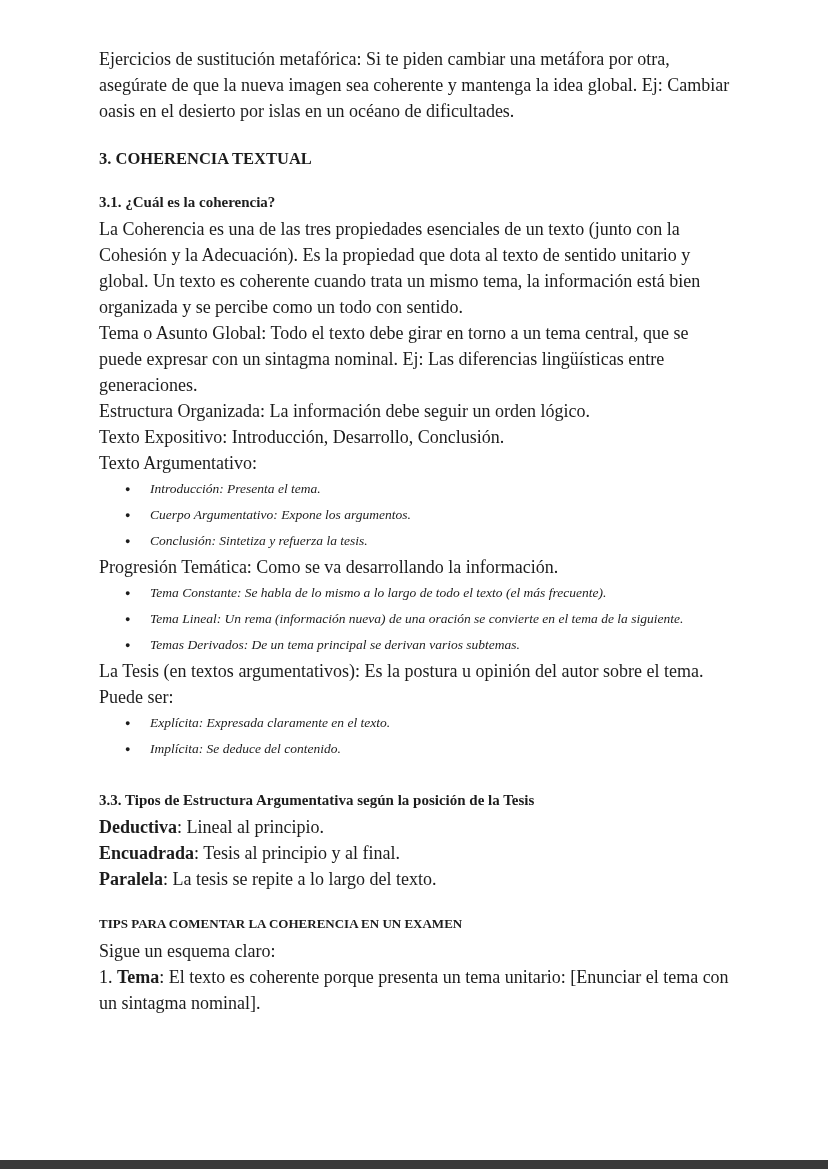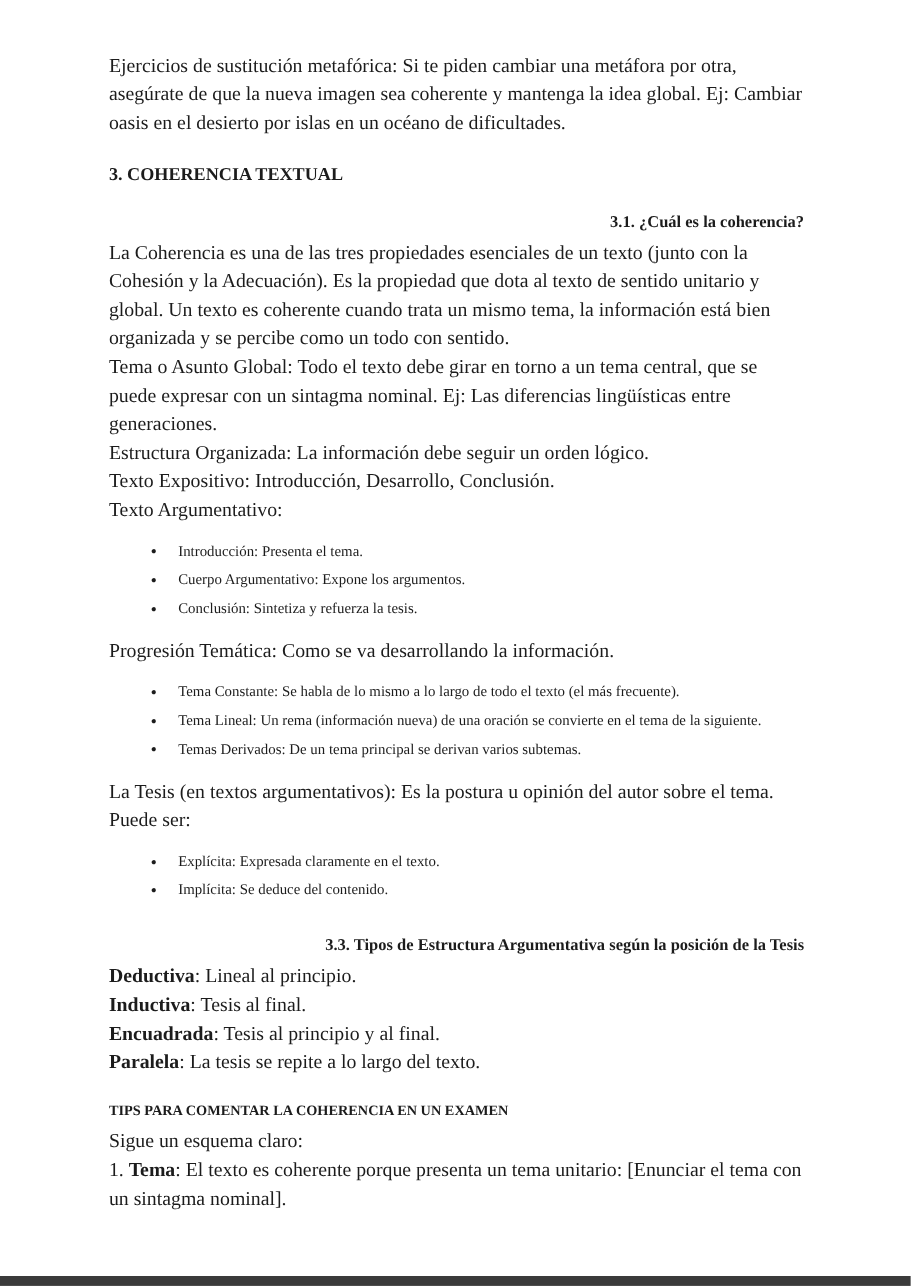--- a/index.html
+++ b/index.html
@@ -36,32 +36,32 @@
     margin: 18px 0 0 0;
     font-size: 13px;
     line-height: 28px;
     font-weight: bold;
   }
   h2.doc-h2 {
     margin: 18px 0 2px 0;
     font-size: 15px;
     line-height: 24px;
     font-weight: bold;
-    text-align: right;
   }
   h2.mt-lg { margin-top: 26px; }
 
   .mt-intro { margin-top: 36px; }
   .mt-gap   { margin-top: 18px; }
   .mt-gap-sm{ margin-top: 13px; }
 
   ul.bullets {
     list-style: none;
-    margin: 12px;
+    margin: 0;
     padding: 0;
+    font-style: italic;
   }
   ul.bullets li {
     position: relative;
     padding-left: 51px;
     font-size: 13.5px;
     line-height: 26px;
   }
   ul.bullets li::before {
     content: "●";
     position: absolute;
@@ -118,21 +118,20 @@
   <p class="body mt-gap-sm">La Tesis (en textos argumentativos): Es la postura u opinión del autor sobre el tema. Puede ser:</p>
 
   <ul class="bullets">
     <li><span>Explícita: Expresada claramente en el texto.</span></li>
     <li><span>Implícita: Se deduce del contenido.</span></li>
   </ul>
 
   <h2 class="doc-h2 mt-lg">3.3. Tipos de Estructura Argumentativa según la posición de la Tesis</h2>
 
   <p class="body"><strong>Deductiva</strong><span>: Lineal al principio.</span></p>
-  <p class="body"><strong>Inductiva</strong><span>: Tesis al final.</span></p>
   <p class="body"><strong>Encuadrada</strong><span>: Tesis al principio y al final.</span></p>
   <p class="body"><strong>Paralela</strong><span>: La tesis se repite a lo largo del texto.</span></p>
 
   <h1 class="tips-h1">TIPS PARA COMENTAR LA COHERENCIA EN UN EXAMEN</h1>
 
   <p class="body">Sigue un esquema claro:</p>
 
   <p class="body"><span>1. </span><strong>Tema</strong><span>: El texto es coherente porque presenta un tema unitario: [Enunciar el tema con un sintagma nominal].</span></p>
 
 </div>

